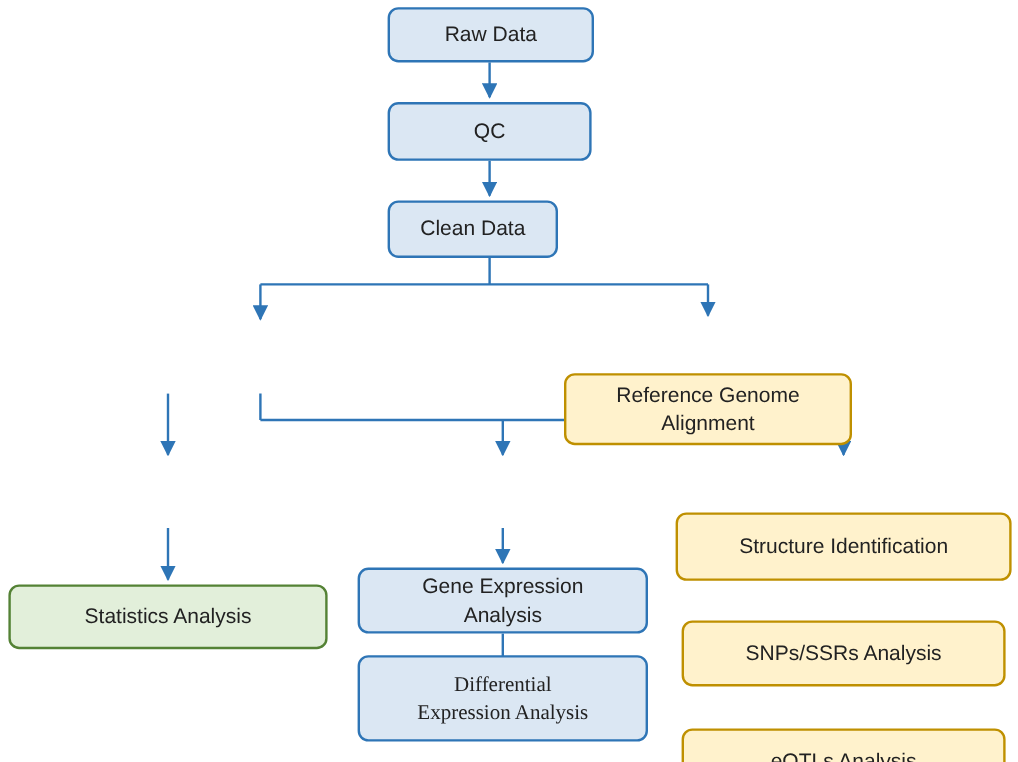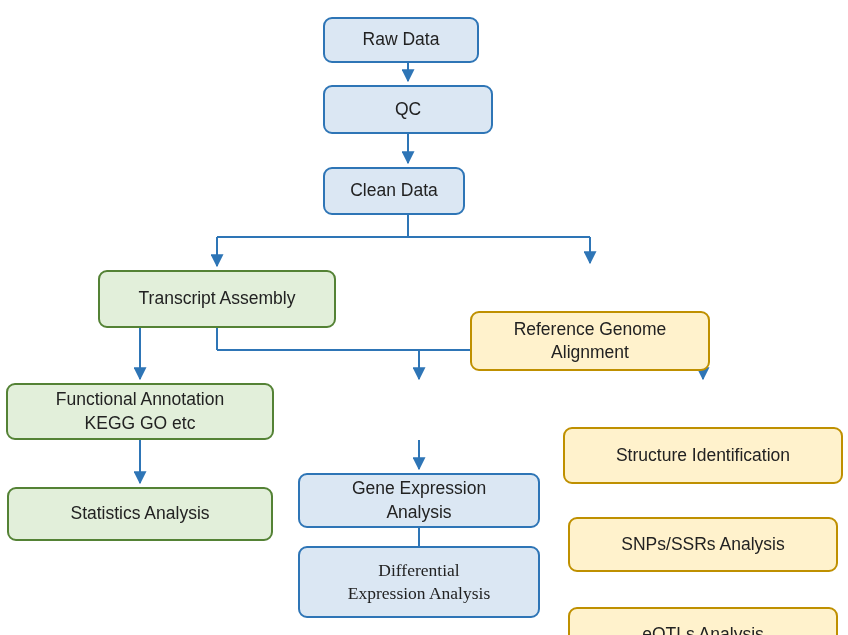--- a/index.html
+++ b/index.html
@@ -35,21 +35,21 @@
     line-height: 1.32;
     color: #222222;
     white-space: pre-line;
     padding: 2px 6px;
   }
   .blue   { background: #dbe7f3; border-color: #2e75b6; }
   .green  { background: #e2efda; border-color: #548235; }
   .yellow { background: #fff2cc; border-color: #bf9000; margin-top: 44px; }
 
   
-  .n-raw      { left: 323px; top: 17px;   width: 156px; height: 46px; }
+  .n-raw      { left: 323px; top: 6px;   width: 172px; height: 46px; }
   .n-qc       { left: 323px; top: 85px;  width: 170px; height: 49px; }
   .n-clean    { left: 323px; top: 167px; width: 142px; height: 48px; }
   .n-tassembly{ left: 98px;  top: 270px; width: 238px; height: 58px; }
   .n-refgen   { left: 470px; top: 267px; width: 240px; height: 60px; }
   .n-funcann  { left: 6px;   top: 383px; width: 268px; height: 57px; }
   .n-refalign { left: 298px; top: 383px; width: 242px; height: 57px; }
   .n-structid { left: 563px; top: 383px; width: 280px; height: 57px; }
   .n-stats    { left: 7px;   top: 487px; width: 266px; height: 54px; }
   .n-geneexp  { left: 298px; top: 473px; width: 242px; height: 55px; }
   .n-snps     { left: 568px; top: 473px; width: 270px; height: 55px; }
@@ -92,26 +92,23 @@
       <line x1="703" y1="440" x2="703" y2="469" marker-end="url(#arrow)"></line>
 
       <line x1="703" y1="528" x2="703" y2="559" marker-end="url(#arrow)"></line>
     </g>
   </svg>
 
   <div class="node blue n-raw">Raw Data</div>
   <div class="node blue n-qc">QC</div>
   <div class="node blue n-clean">Clean Data</div>
 
-  <div class="node green n-tassembly">Transcript Assembly</div>
   <div class="node yellow n-refgen">Reference Genome
 Alignment</div>
 
-  <div class="node green n-funcann">Functional Annotation
-KEGG GO etc</div>
   <div class="node yellow n-structid">Structure Identification</div>
 
   <div class="node green n-stats">Statistics Analysis</div>
   <div class="node blue n-geneexp">Gene Expression
 Analysis</div>
   <div class="node yellow n-snps">SNPs/SSRs Analysis</div>
 
   <div class="node blue n-diffexp">Differential
 Expression Analysis</div>
   <div class="node yellow n-eqtls">eQTLs Analysis</div>

